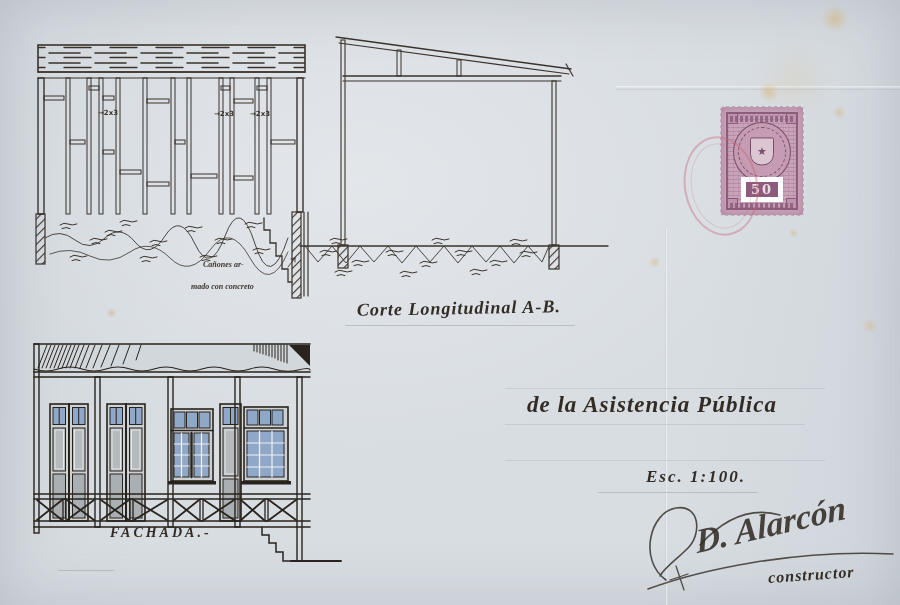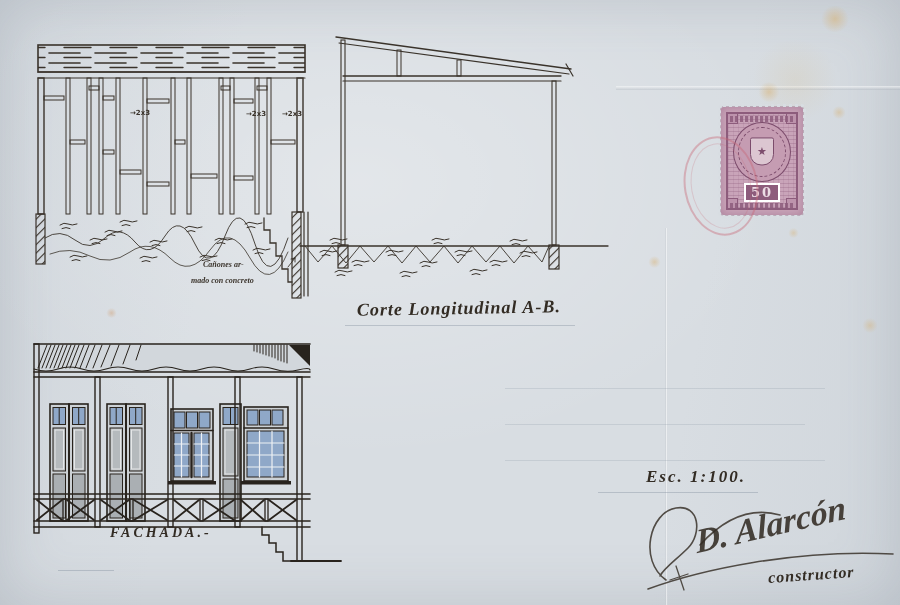--- a/index.html
+++ b/index.html
@@ -11,21 +11,21 @@
       #d8dde2;
     box-shadow: inset 0 0 60px rgba(95,105,118,.22);
     font-family:"Liberation Serif", serif;}
   .abs{position:absolute;}
   .hw{font-family:"Liberation Serif", serif;font-style:italic;color:#332c24;white-space:nowrap;}
   .title-line{font-size:23px;font-weight:600;letter-spacing:1px;}
   .scale-line{font-size:17px;font-weight:600;letter-spacing:2px;}
   .section-label{font-size:18px;font-weight:600;letter-spacing:1px;transform:rotate(-1deg);}
   .facade-label{font-size:14px;font-weight:600;letter-spacing:3px;}
   .tiny-note{font-size:8px;font-weight:600;color:#3a332b;}
-  .stud-label{font-size:7px;font-weight:700;color:#3a332b;font-family:"DejaVu Sans",sans-serif;padding-left:32px;}
+  .stud-label{font-size:7px;font-weight:700;color:#3a332b;font-family:"DejaVu Sans",sans-serif;}
   .sig-name{font-size:34px;font-weight:600;transform:rotate(-13deg) skewX(-8deg);opacity:.88;letter-spacing:0px;}
   .sig-role{font-size:16px;font-weight:600;transform:rotate(-4deg);letter-spacing:1px;}
   .guide{position:absolute;height:1px;background:rgba(125,140,155,.38);}
   .stain{position:absolute;border-radius:50%;pointer-events:none;}
   .crease-v{position:absolute;width:3px;background:linear-gradient(to right, rgba(130,140,152,.25), rgba(255,255,255,.5), rgba(130,140,152,.12));}
   .crease-h{position:absolute;height:4px;background:linear-gradient(to bottom, rgba(255,255,255,.55), rgba(130,140,152,.22));}
   
   .stamp{position:absolute;left:721px;top:107px;width:82px;height:108px;background:#c9a4b9;border-radius:3px;
      box-shadow:0 0 0 1px rgba(150,110,135,.45), inset 0 0 10px rgba(120,70,100,.35);}
   .stamp::before{content:"";position:absolute;inset:-3px;border:3px dotted #d8dde2;border-radius:5px;}
@@ -36,21 +36,21 @@
   .stamp-corner{position:absolute;width:9px;height:9px;border:1px solid #8d5c7c;background:#bd93ac;}
   .stamp-circle{position:absolute;left:50%;top:42%;transform:translate(-50%,-50%);width:56px;height:58px;
      border:1.5px solid #7c4c6c;border-radius:50%;background:#c59cb2;}
   .stamp-circle::after{content:"";position:absolute;inset:4px;border:1px dashed #7c4c6c;border-radius:50%;}
   .stamp-shield{position:absolute;left:50%;top:50%;transform:translate(-50%,-52%);width:22px;height:26px;
      background:#dcc6d1;border:1px solid #7c4c6c;border-radius:2px 2px 11px 11px;
      display:flex;align-items:center;justify-content:center;font-size:11px;color:#7c4c6c;}
   .stamp-band{position:absolute;left:9px;right:9px;height:6px;opacity:.85;
      background:repeating-linear-gradient(90deg,#8d5c7c 0 3px, transparent 3px 5px);}
   .stamp-value{position:absolute;left:50%;bottom:13px;transform:translateX(-50%);width:32px;height:15px;
-     background:#8d5c7c;border:2px solid #ffffff;color:#ecdde5;text-align:center;line-height:15px;
+     background:#8d5c7c;border:5px solid #ffffff;color:#ecdde5;text-align:center;line-height:15px;
      font-family:"DejaVu Serif",serif;font-weight:bold;font-size:13px;letter-spacing:2px;}
   .cancel{position:absolute;left:684px;top:136px;width:70px;height:96px;border:2.5px solid rgba(199,100,115,.40);
      border-radius:50%;transform:rotate(-10deg);}
   .cancel::after{content:"";position:absolute;inset:5px;border:1px solid rgba(199,100,115,.22);border-radius:50%;}
 </style>
 </head>
 <body>
 
 <div id="paper">
 
@@ -342,26 +342,27 @@
     <g stroke="#3a332b" stroke-width="1.6" opacity=".85">
       <path d="M648 589 C 700 570, 795 549, 893 554"></path>
       <path d="M666 580 C 638 560 650 512 676 508 C 700 504 702 534 688 548 C 676 560 664 568 660 576"></path>
       <path d="M700 545 C 728 514 755 508 780 515"></path>
       <path d="M676 566 l8 24 M670 580 l18 -6" stroke-width="1.3"></path>
     </g>
   </svg>
 
   <div class="abs hw section-label" style="left:357px;top:298px;">Corte Longitudinal A-B.</div>
   <div class="abs hw tiny-note" style="left:203px;top:260px;">Cañones ar-</div>
-  <div class="abs hw tiny-note" style="left:191px;top:276px;">mado con concreto</div>
+  <div class="abs hw tiny-note" style="left:191px;top:282px;">mado con concreto</div>
   <div class="abs stud-label" style="left:98px;top:109px;">→2x3</div>
   <div class="abs stud-label" style="left:214px;top:110px;">→2x3</div>
   <div class="abs stud-label" style="left:250px;top:110px;">→2x3</div>
   <div class="abs hw facade-label" style="left:110px;top:525px;">FACHADA.-</div>
 
+  <div class="abs hw title-line" style="left:527px;top:392px;">de la Asistencia Pública</div>
   <div class="abs hw scale-line" style="left:646px;top:467px;">Esc. 1:100.</div>
 
   <div class="abs hw sig-name" style="left:694px;top:506px;">D. Alarcón</div>
   <div class="abs hw sig-role" style="left:768px;top:566px;">constructor</div>
 
   <div class="stamp">
     <div class="stamp-frame"></div>
     <div class="stamp-corner" style="left:6px;top:6px;"></div>
     <div class="stamp-corner" style="right:6px;top:6px;"></div>
     <div class="stamp-corner" style="left:6px;bottom:6px;"></div>

